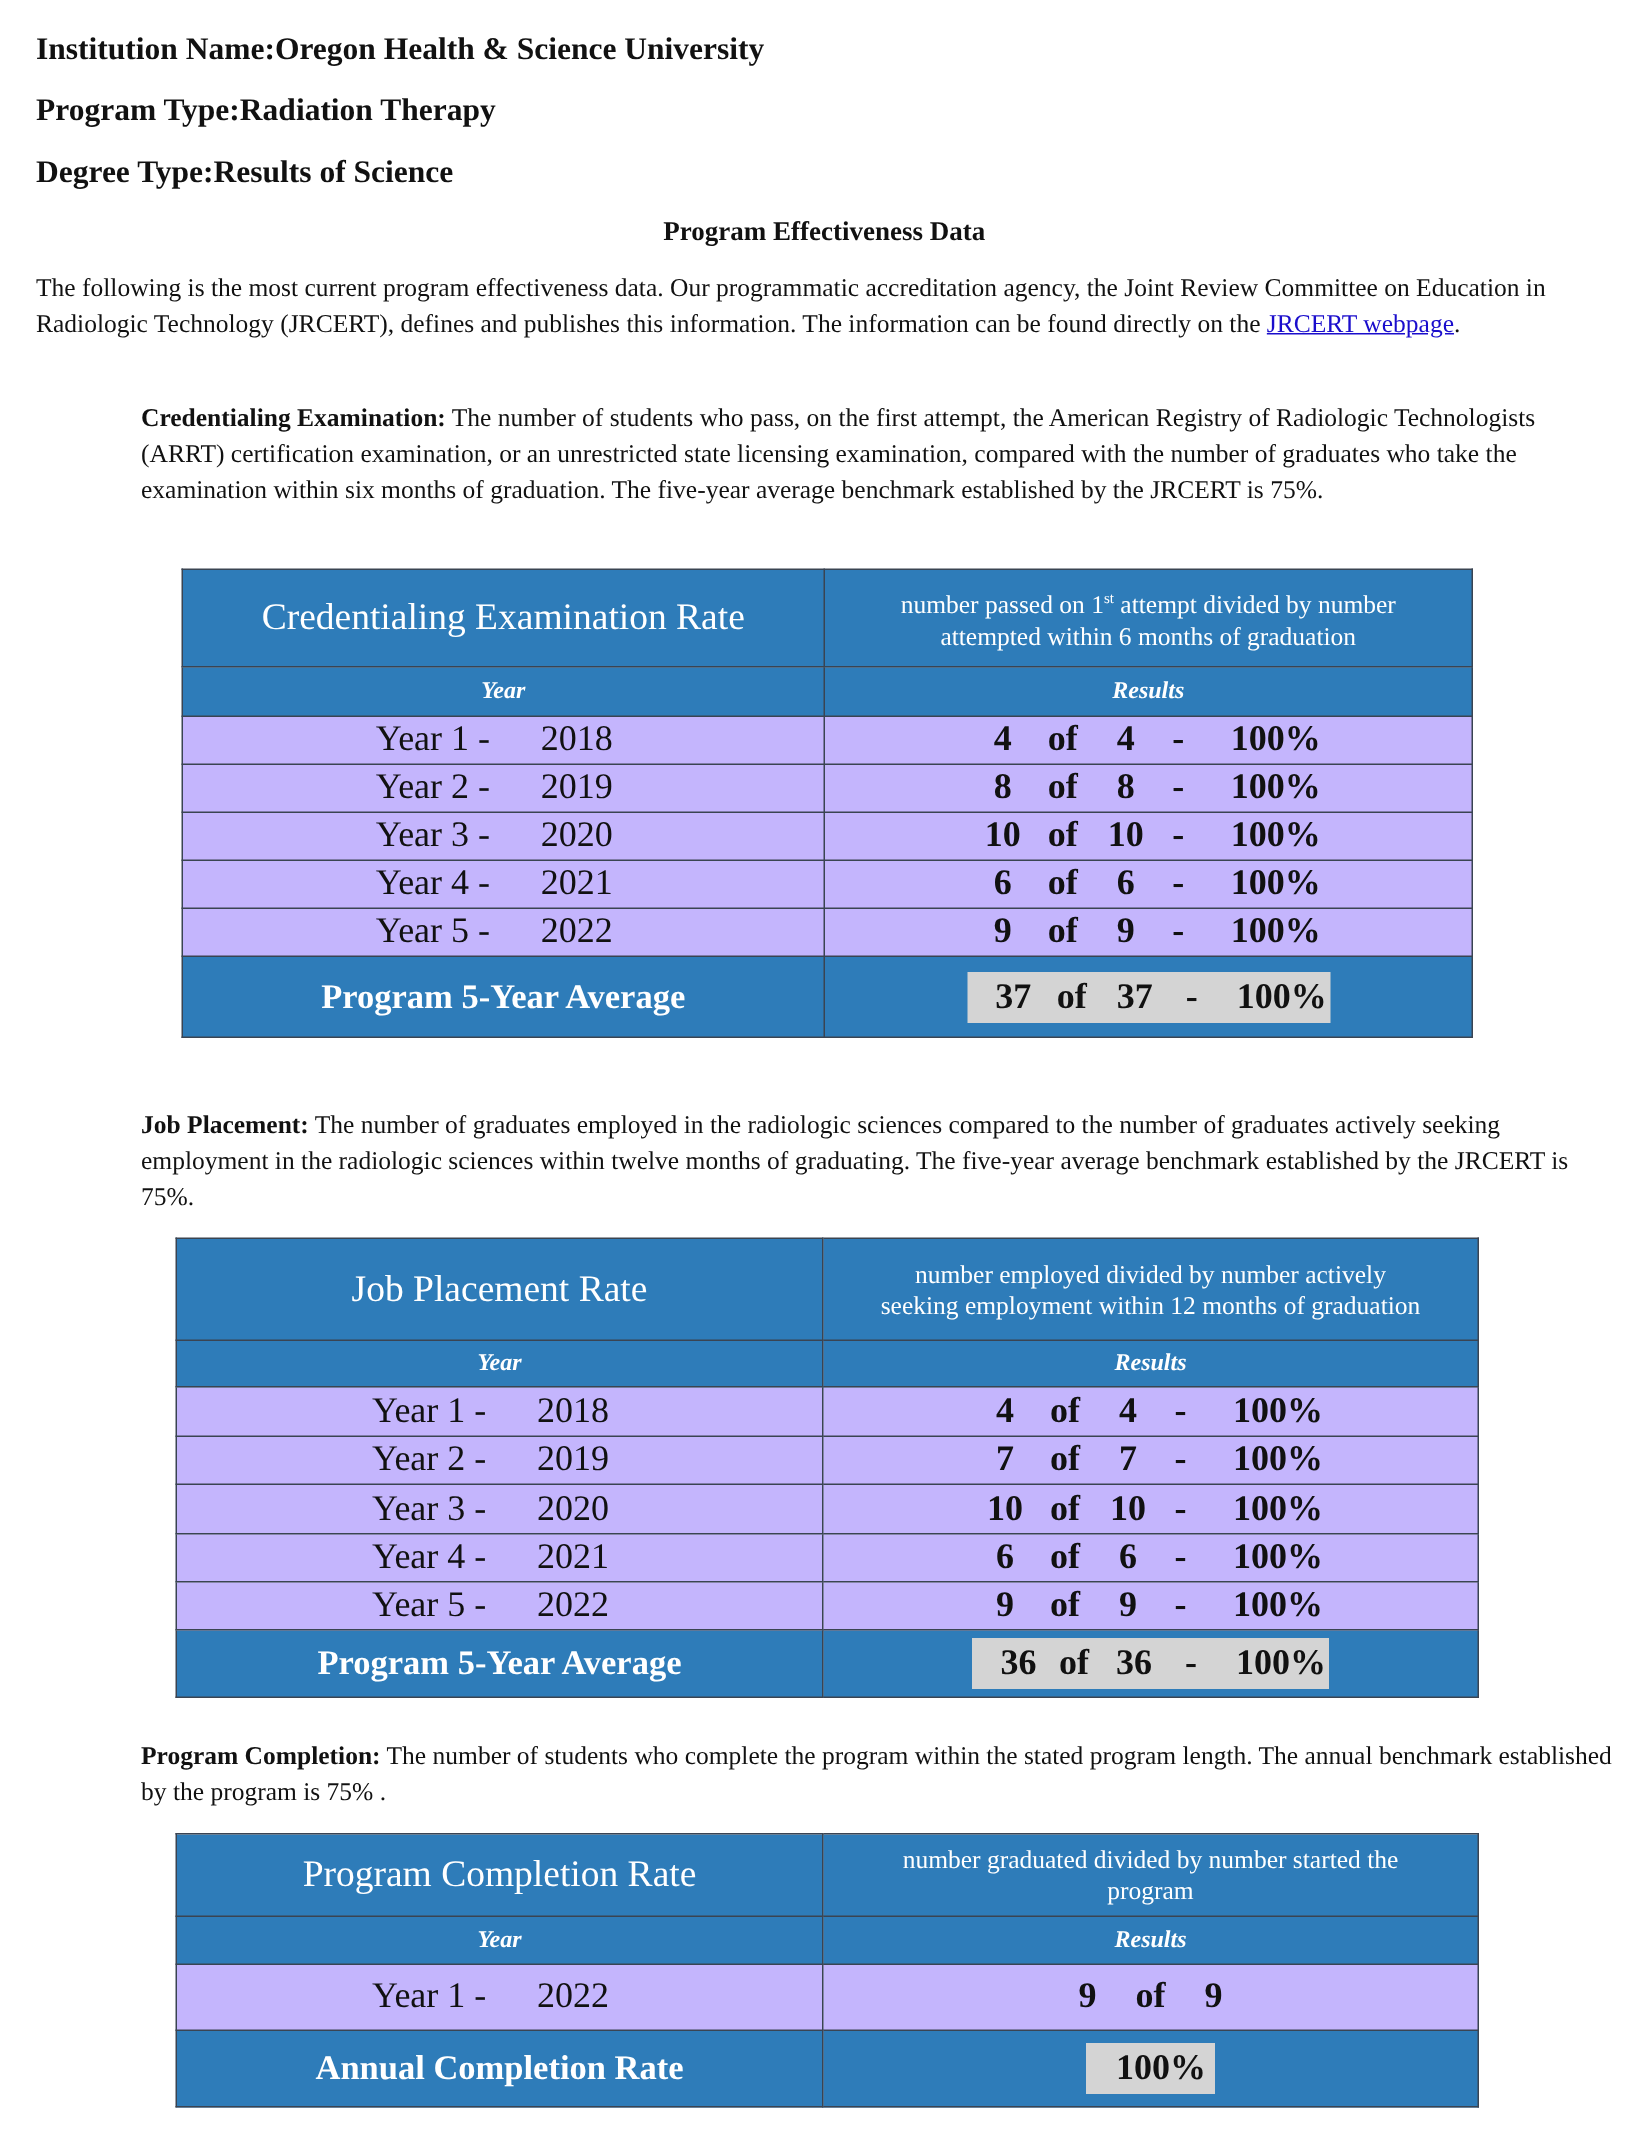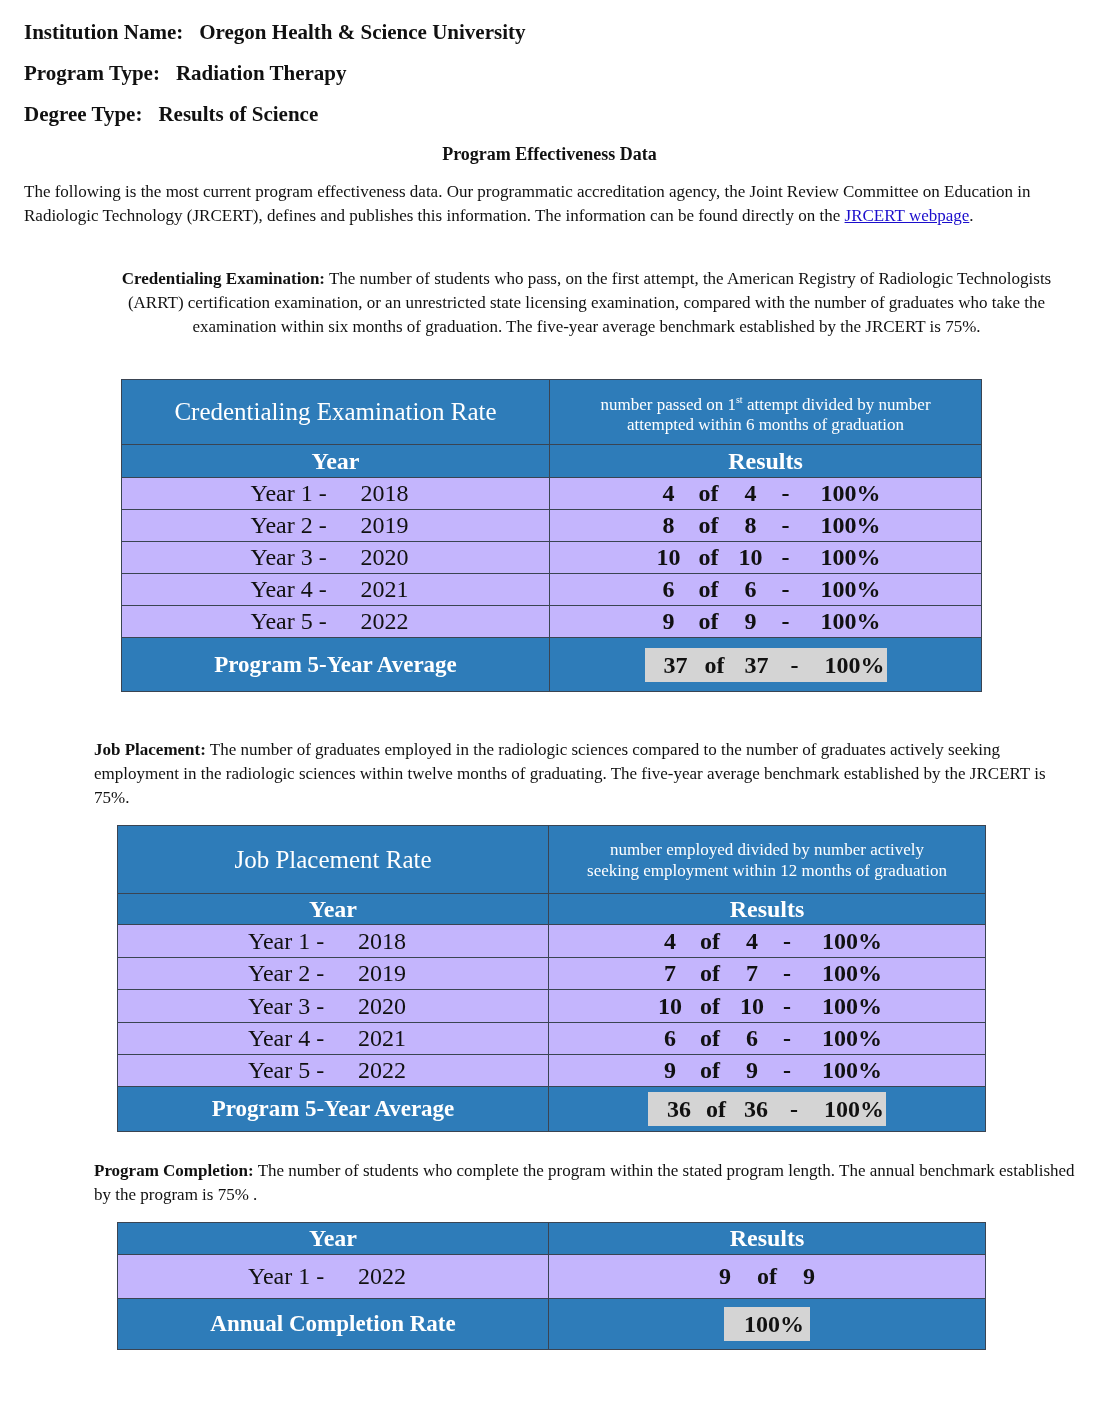--- a/index.html
+++ b/index.html
@@ -2,37 +2,37 @@
 <html><head>
 <meta charset="utf-8">
 <style>
   html, body { margin: 0; padding: 0; background: #ffffff; }
   body {
     width: 1099px; height: 1420px; position: relative; overflow: hidden;
     font-family: "Liberation Serif", "DejaVu Serif", serif; color: #111;
   }
   .abs { position: absolute; }
   .meta-line { left: 24px; font-size: 21px; font-weight: bold; white-space: nowrap; }
-  .meta-line .lbl { margin-right: 16px; }
+  .meta-line .lbl { margin-right: 0; }
   .section-title { left: 0; width: 1099px; text-align: center; top: 144px; font-size: 18px; font-weight: bold; }
   .intro { left: 24px; top: 180px; width: 1060px; font-size: 17px; line-height: 24px; }
   .intro a { color: #1a0dcc; text-decoration: underline; }
   .desc { left: 94px; width: 985px; font-size: 17px; line-height: 24px; }
   .desc b { font-weight: bold; }
 
   table.eff {
     position: absolute; border-collapse: collapse; table-layout: fixed;
     font-family: "Liberation Serif", "DejaVu Serif", serif;
   }
   table.eff td { border: 1.5px solid #3a4452; padding: 0; text-align: center; vertical-align: middle; }
   .blue { background: #2e7cb9; color: #ffffff; }
   .white { background: #c4b5fd; color: #111; }
   .title-cell { font-size: 25px; font-weight: normal; }
   .formula-cell { font-size: 17px; line-height: 21px; }
-  .head-cell { font-size: 24px; font-weight: bold; }
+  .head-cell { font-size: 16px; font-weight: bold; font-style: italic; }
   .year-cell { font-size: 24px; }
   .year-cell .yn { display: inline-block; width: 110px; text-align: left; }
   .year-cell .yv { display: inline-block; width: 60px; text-align: left; }
   .res-cell { font-size: 24px; font-weight: bold; }
   .res-inner { display: inline-flex; align-items: baseline; }
   .res-inner span { display: inline-block; text-align: center; }
   .c-a { width: 36px; }
   .c-of { width: 44px; }
   .c-b { width: 40px; }
   .c-dash { width: 30px; }
@@ -56,21 +56,21 @@
 <div class="abs meta-line" style="top:102px;">
   <span class="lbl">Degree Type:</span><span>Results of Science</span>
 </div>
 
 <div class="abs section-title">Program Effectiveness Data</div>
 
 <div class="abs intro">
   <span>The following is the most current program effectiveness data. Our programmatic accreditation agency, the Joint Review Committee on Education in Radiologic Technology (JRCERT), defines and publishes this information.  The information can be found directly on the </span><a href="#">JRCERT webpage</a><span>.</span>
 </div>
 
-<div class="abs desc" style="top:267px;text-align:center;">
+<div class="abs desc" style="top:267px;">
   <b>Credentialing Examination:</b><span> The number of students who pass, on the first attempt, the American Registry of Radiologic Technologists (ARRT) certification examination, or an unrestricted state licensing examination, compared with the number of graduates who take the examination within six months of graduation.  The five-year average benchmark established by the JRCERT is 75%.</span>
 </div>
 
 <table class="eff" style="left:121px; top:379px; width:860px;border-radius:26px;">
   <colgroup>
       <col style="width:428px">
       <col style="width:432px">
     </colgroup>
   <tbody>
       <tr style="height:65px;">
@@ -234,20 +234,27 @@
 <div class="abs desc" style="top:1159px;">
   <b>Program Completion:</b><span> The number of students who complete the program within the stated program length.  The annual benchmark established by the program is 75% .</span>
 </div>
 
 <table class="eff" style="left:117px; top:1222px; width:868px;">
   <colgroup>
       <col style="width:431px">
       <col style="width:437px">
     </colgroup>
   <tbody>
+      <tr style="height:55px;">
+    <td class="blue title-cell">Program Completion Rate</td>
+    <td class="blue formula-cell">
+      <span>number graduated divided by number started the</span><br>
+      <span>program</span>
+    </td>
+  </tr>
   <tr style="height:32px;">
     <td class="blue head-cell">Year</td>
     <td class="blue head-cell">Results</td>
   </tr>
   <tr style="height:44px;">
     <td class="white year-cell"><span class="yn">Year 1 -</span><span class="yv">2022</span></td>
     <td class="white res-cell"><span class="res-inner">
             <span style="width:40px">9</span>
             <span style="width:44px">of</span>
             <span style="width:40px">9</span>

